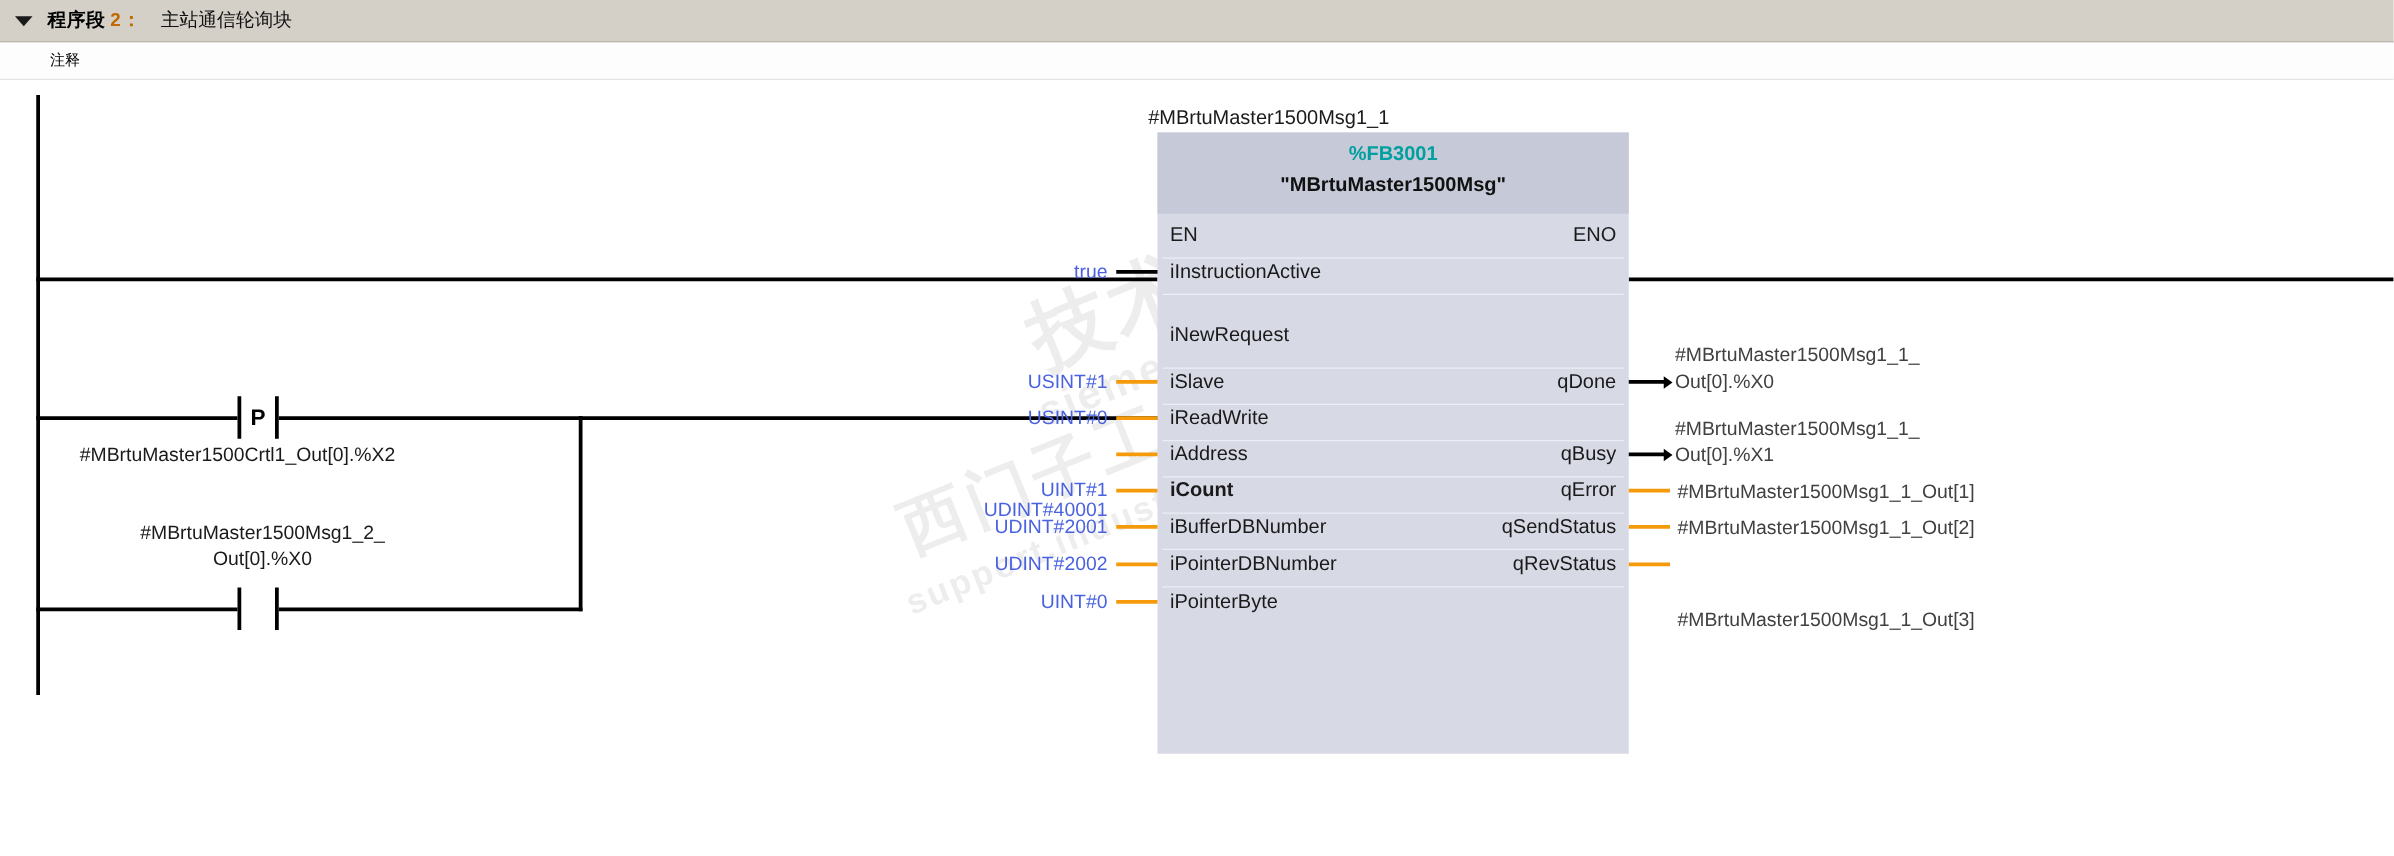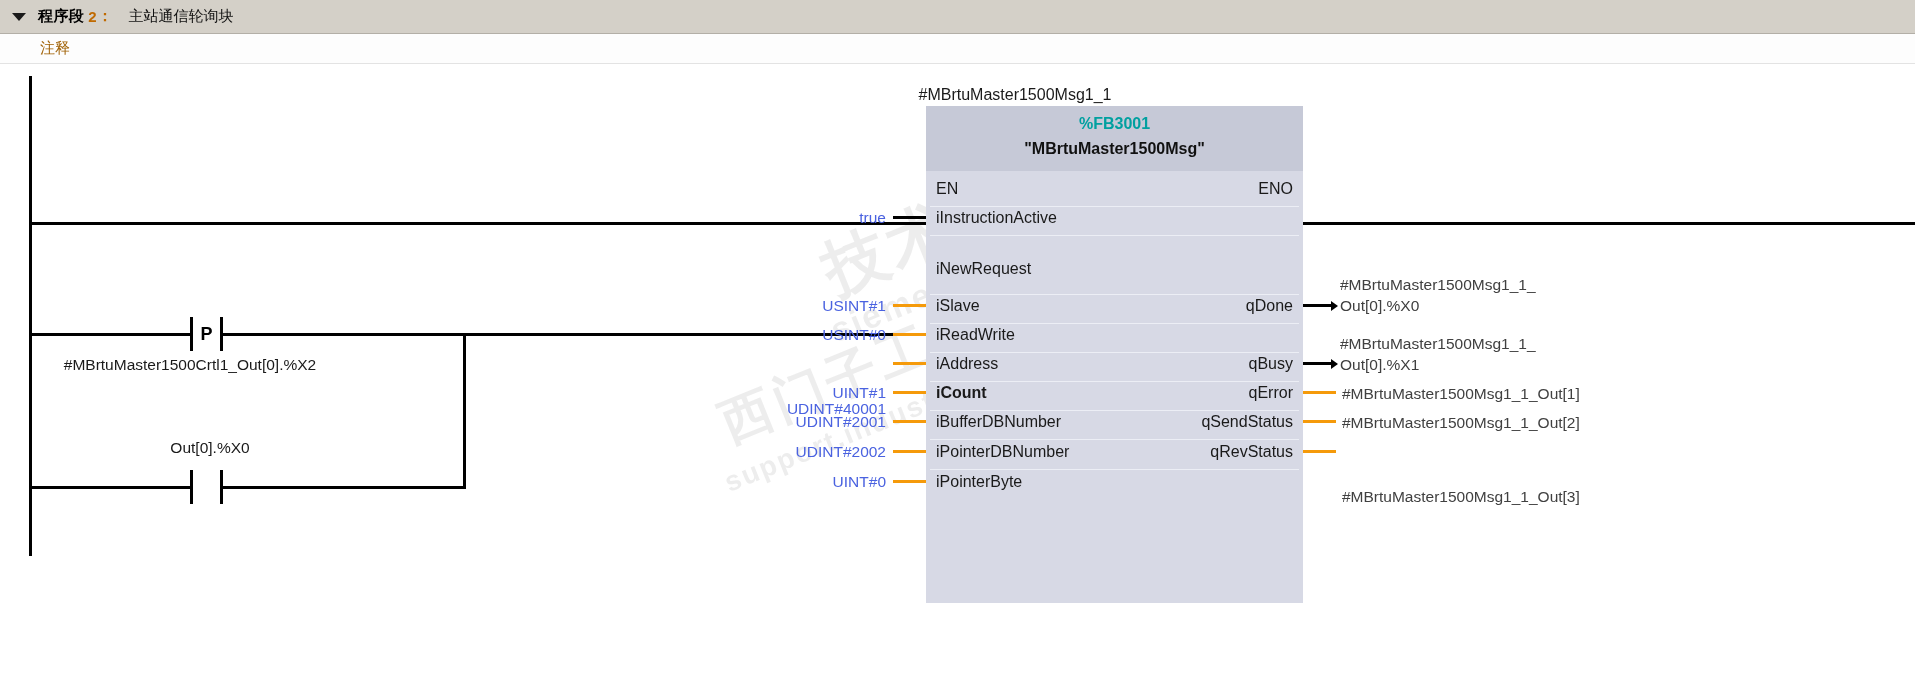--- a/index.html
+++ b/index.html
@@ -27,21 +27,21 @@
   .net-title{font-size:15px;font-weight:bold;color:#000;letter-spacing:.4px;}
   .net-num{font-size:15px;font-weight:bold;color:#c06a00;margin:0 1px 0 4px;}
   .net-colon{font-size:15px;font-weight:bold;color:#c06a00;margin-right:16px;}
   .net-name{font-size:15px;color:#111;font-weight:normal;}
 
   #comment-bar{
     position:absolute;left:0;top:34px;width:1915px;height:30px;
     background:#fdfdfd;border-bottom:1px solid #e3e3e3;
     display:flex;align-items:center;box-sizing:border-box;
   }
-  #comment-text{margin-left:40px;font-size:15px;color:#a16207;}
+  #comment-text{margin-left:40px;font-size:12px;color:#000000;}
 
   
   #ladder{
     position:absolute;left:0;top:64px;width:1915px;height:621px;background:#fff;
     overflow:hidden;
   }
   .wire{position:absolute;background:#000;}
   .wire.h{height:3px;}
   .wire.v{width:3px;}
   .wire.orange{background:#f59a0a;height:3px;}
@@ -144,20 +144,21 @@
   <div class="wire h" style="left:223px;top:422px;width:243px;"></div>
   <div class="wire v" style="left:463px;top:269px;height:156px;"></div>
 
   <div class="contact" style="left:190px;top:253px;width:33px;height:34px;">
     <div class="bar left"></div>
     <div class="bar right"></div>
     <div class="pletter">P</div>
   </div>
   <div class="operand" style="left:10px;top:290px;width:360px;">#MBrtuMaster1500Crtl1_Out[0].%X2</div>
 
+  <div class="operand" style="left:30px;top:352px;width:360px;">#MBrtuMaster1500Msg1_2_</div>
   <div class="operand" style="left:30px;top:373px;width:360px;">Out[0].%X0</div>
   <div class="contact" style="left:190px;top:406px;width:33px;height:34px;">
     <div class="bar left"></div>
     <div class="bar right"></div>
   </div>
 
   <div class="operand" style="left:790px;top:20px;width:450px;font-size:16px;">#MBrtuMaster1500Msg1_1</div>
 
   <div id="fb-block" style="left:926px;top:42px;width:377px;height:497px;">
     <div id="fb-titlebar" style="height:65px;">

